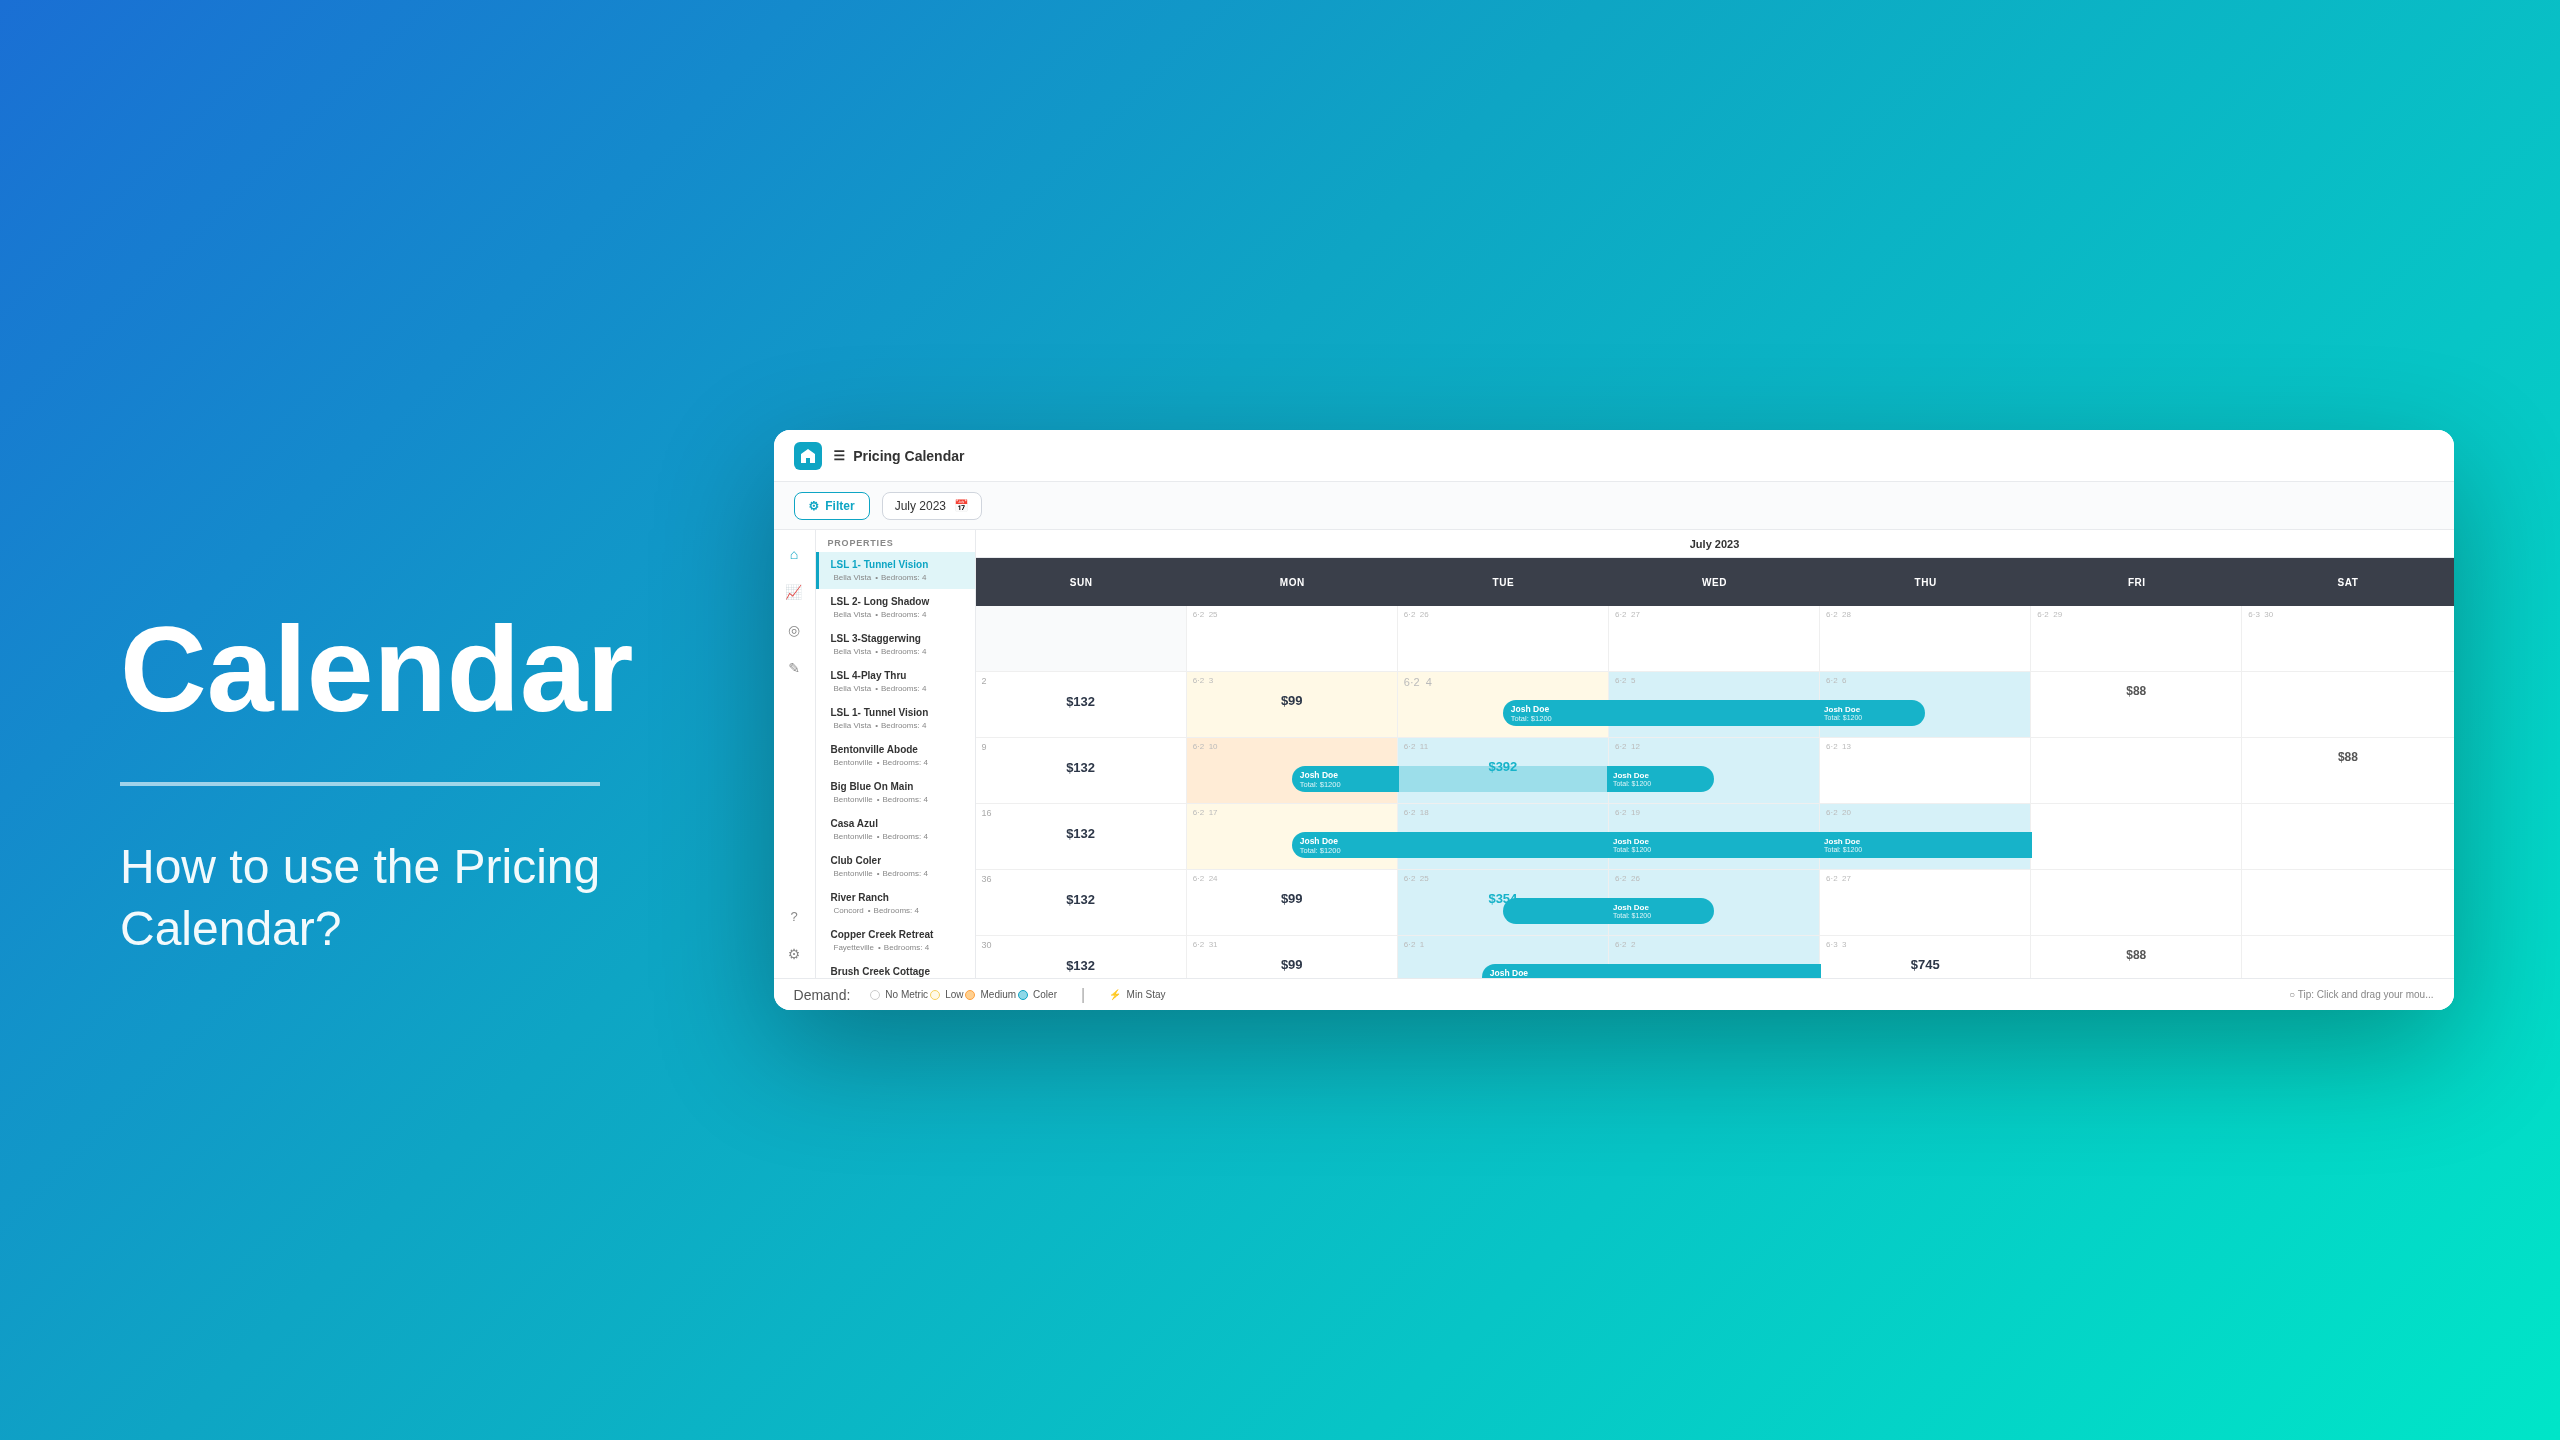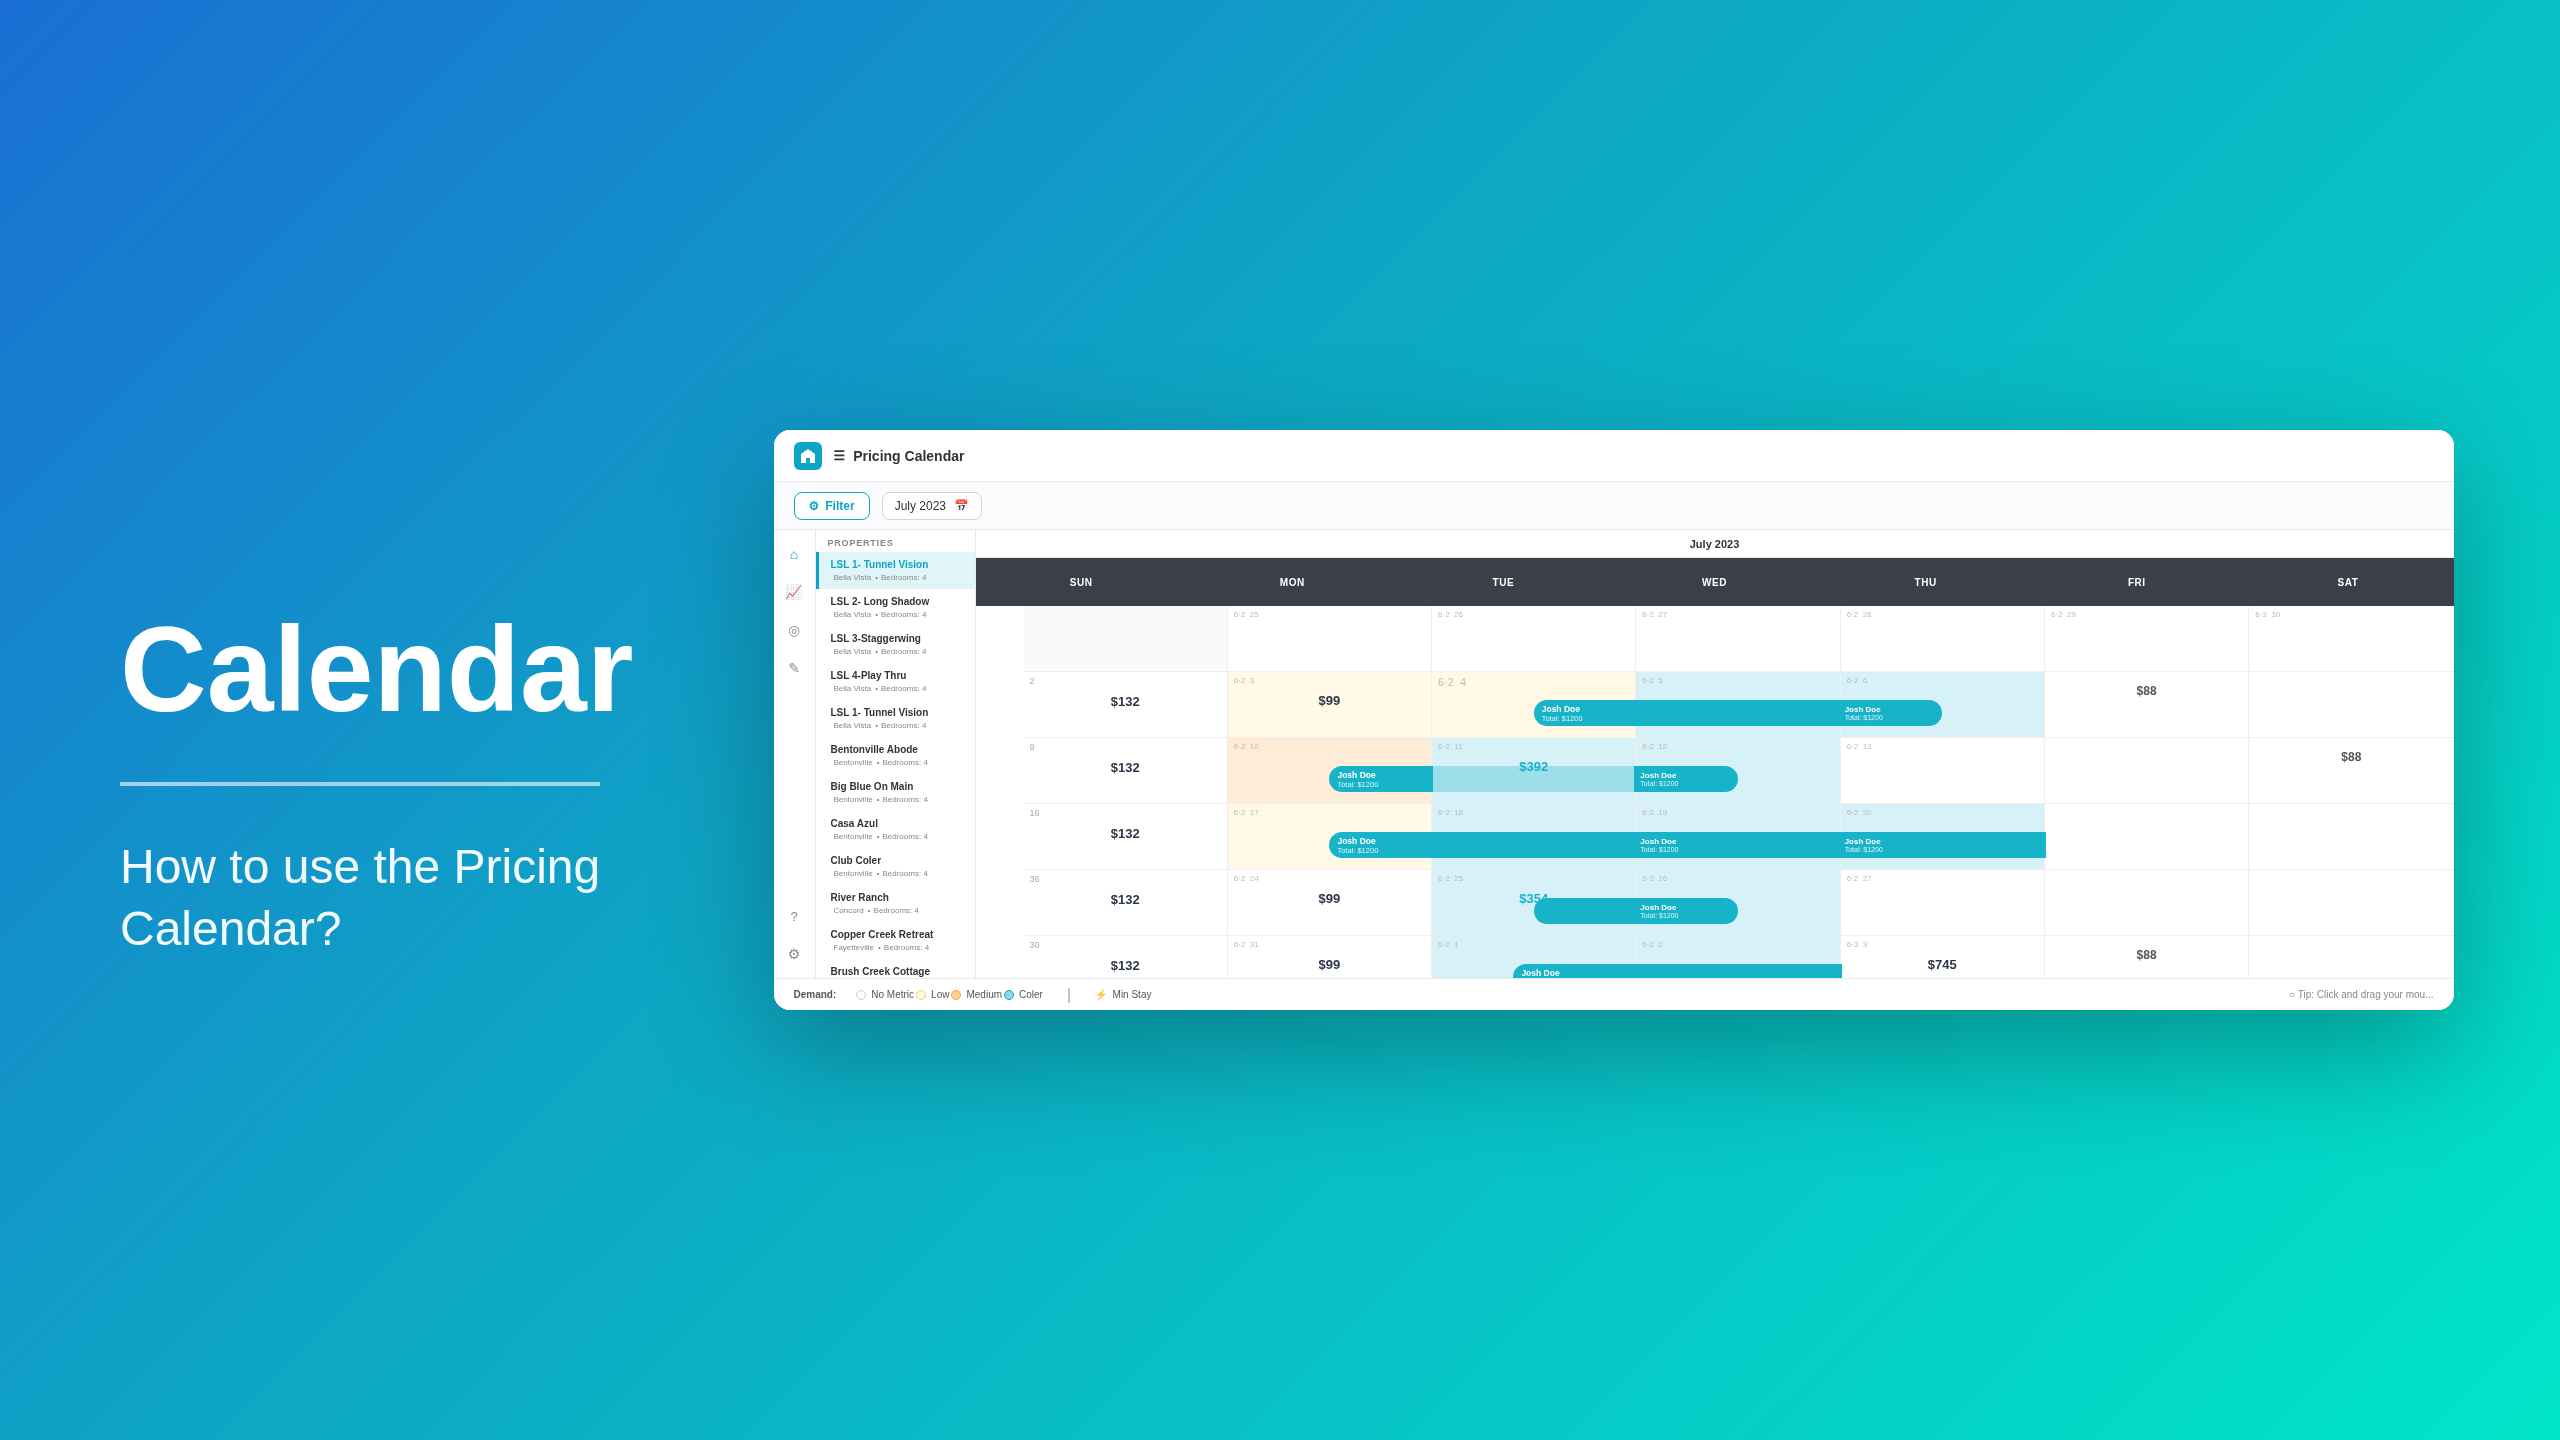--- a/index.html
+++ b/index.html
@@ -241,43 +241,42 @@
       font-size: 10px;
       font-weight: 700;
       color: white;
       letter-spacing: 0.5px;
       text-transform: uppercase;
     }
 
     .calendar-body {
       flex: 1;
       overflow-y: auto;
-      margin-left: 48px;
     }
 
     
     .demand-none { background: white; }
     .demand-low { background: #fff9e6; }
 
     
     .bottom-bar {
       height: 32px;
       background: white;
       border-top: 1px solid #e8eaed;
       display: flex;
       align-items: center;
       padding: 0 20px;
       gap: 20px;
       flex-shrink: 0;
     }
 
     .legend-label {
-      font-size: 10px;
+      font-size: 14px;
       color: #555;
-      font-weight: 700;
+      font-weight: 400;
     }
 
     .legend-items {
       display: flex;
       align-items: center;
       gap: 2px;
     }
 
     .legend-item {
       display: flex;

